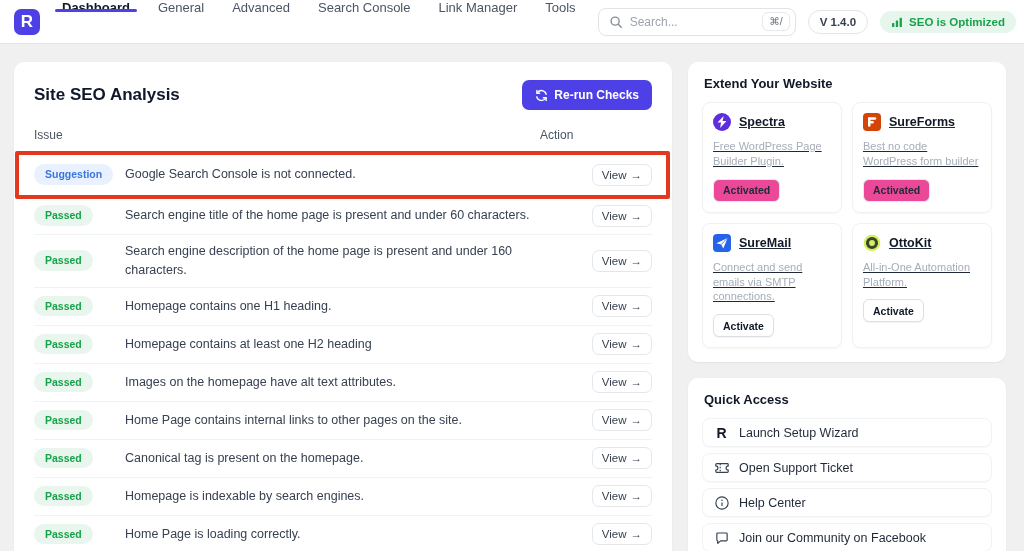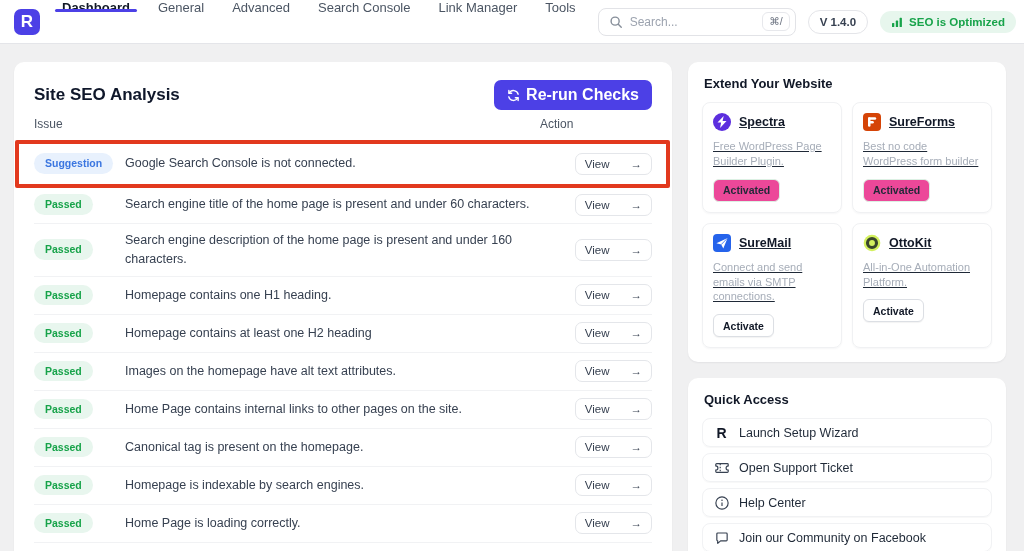--- a/index.html
+++ b/index.html
@@ -31,44 +31,44 @@
   .status-pill { background:#e7f6ed; border-radius:999px; padding:5px 11px; display:flex;
               align-items:center; gap:6px; font-size:11.5px; font-weight:600;
               color:var(--status-green,#17a34a); white-space:nowrap; }
 
   
   .content { display:flex; gap:16px; padding:18px 18px 0 14px; align-items:flex-start;
              height:507px; overflow:hidden; }
 
   .main-card { width:658px; flex-shrink:0; background:#fff; border-radius:10px;
                box-shadow:0 1px 2px rgba(16,24,40,.06); padding:18px 20px 0; height:600px; }
-  .main-head { display:flex; justify-content:space-between; align-items:center; margin-bottom:1px; }
+  .main-head { display:flex; justify-content:space-between; align-items:center; margin-bottom:12px; }
   .main-title { font-size:17px; font-weight:700; color:#0f172a; }
   .rerun-btn { background:var(--accent,#4C40E6); color:#fff; border:none; border-radius:7px;
-               height:30px; padding:0 13px; font-size:16px; font-weight:600; font-family:inherit;
+               height:30px; padding:0 13px; font-size:12px; font-weight:600; font-family:inherit;
                display:flex; align-items:center; gap:6px; cursor:pointer; }
 
   .thead { display:flex; font-size:12px; color:#4b5563; padding:6px 0 10px;
            border-bottom:1px solid #eef0f2; }
   .thead .col-issue { flex:1; }
   .thead .col-action { width:112px; }
 
   .row { display:flex; align-items:center; min-height:38px; padding:7px 0;
          border-bottom:1px solid #f1f2f4; position:relative; }
   .row.hl { min-height:44px; }
   .badge-cell { width:83px; flex-shrink:0; }
   .badge { display:inline-block; font-size:10.5px; font-weight:600; padding:4px 11px;
            border-radius:999px; line-height:1.2; }
   .badge.passed { background:#e8f6ee; color:var(--status-green,#17a34a); }
   .badge.suggestion { background:#e8f1fd; color:var(--status-blue,#3b76e0); }
   .row-text { flex:1; font-size:12.5px; color:#374151; line-height:1.5; padding-right:6px;margin-left:8px; }
   .action-cell { width:96px; flex-shrink:0; display:flex; justify-content:flex-end; }
   .view-btn { border:1px solid #e4e6ea; background:#fff; border-radius:7px; font-size:11.5px;
               font-weight:500; color:#374151; padding:4px 9px; display:flex; align-items:center;
-              gap:21px; cursor:pointer; font-family:inherit; }
+              gap:4px; cursor:pointer; font-family:inherit; }
   .highlight-box { position:absolute; top:-2px; bottom:-3px; left:-19px; right:-18px;
               border:4px solid var(--annotation-red,#e2391e); border-radius:2px;
               pointer-events:none; z-index:3; }
 
   
   .side { width:318px; flex-shrink:0; display:flex; flex-direction:column; gap:16px; }
   .side-card { background:#fff; border-radius:10px; box-shadow:0 1px 2px rgba(16,24,40,.06);
                padding:12px 14px 14px; }
   .side-title { font-size:13px; font-weight:700; color:#111827; margin:2px 2px 11px; }
   .plugin-grid { display:grid; grid-template-columns:1fr 1fr; gap:10px; }

